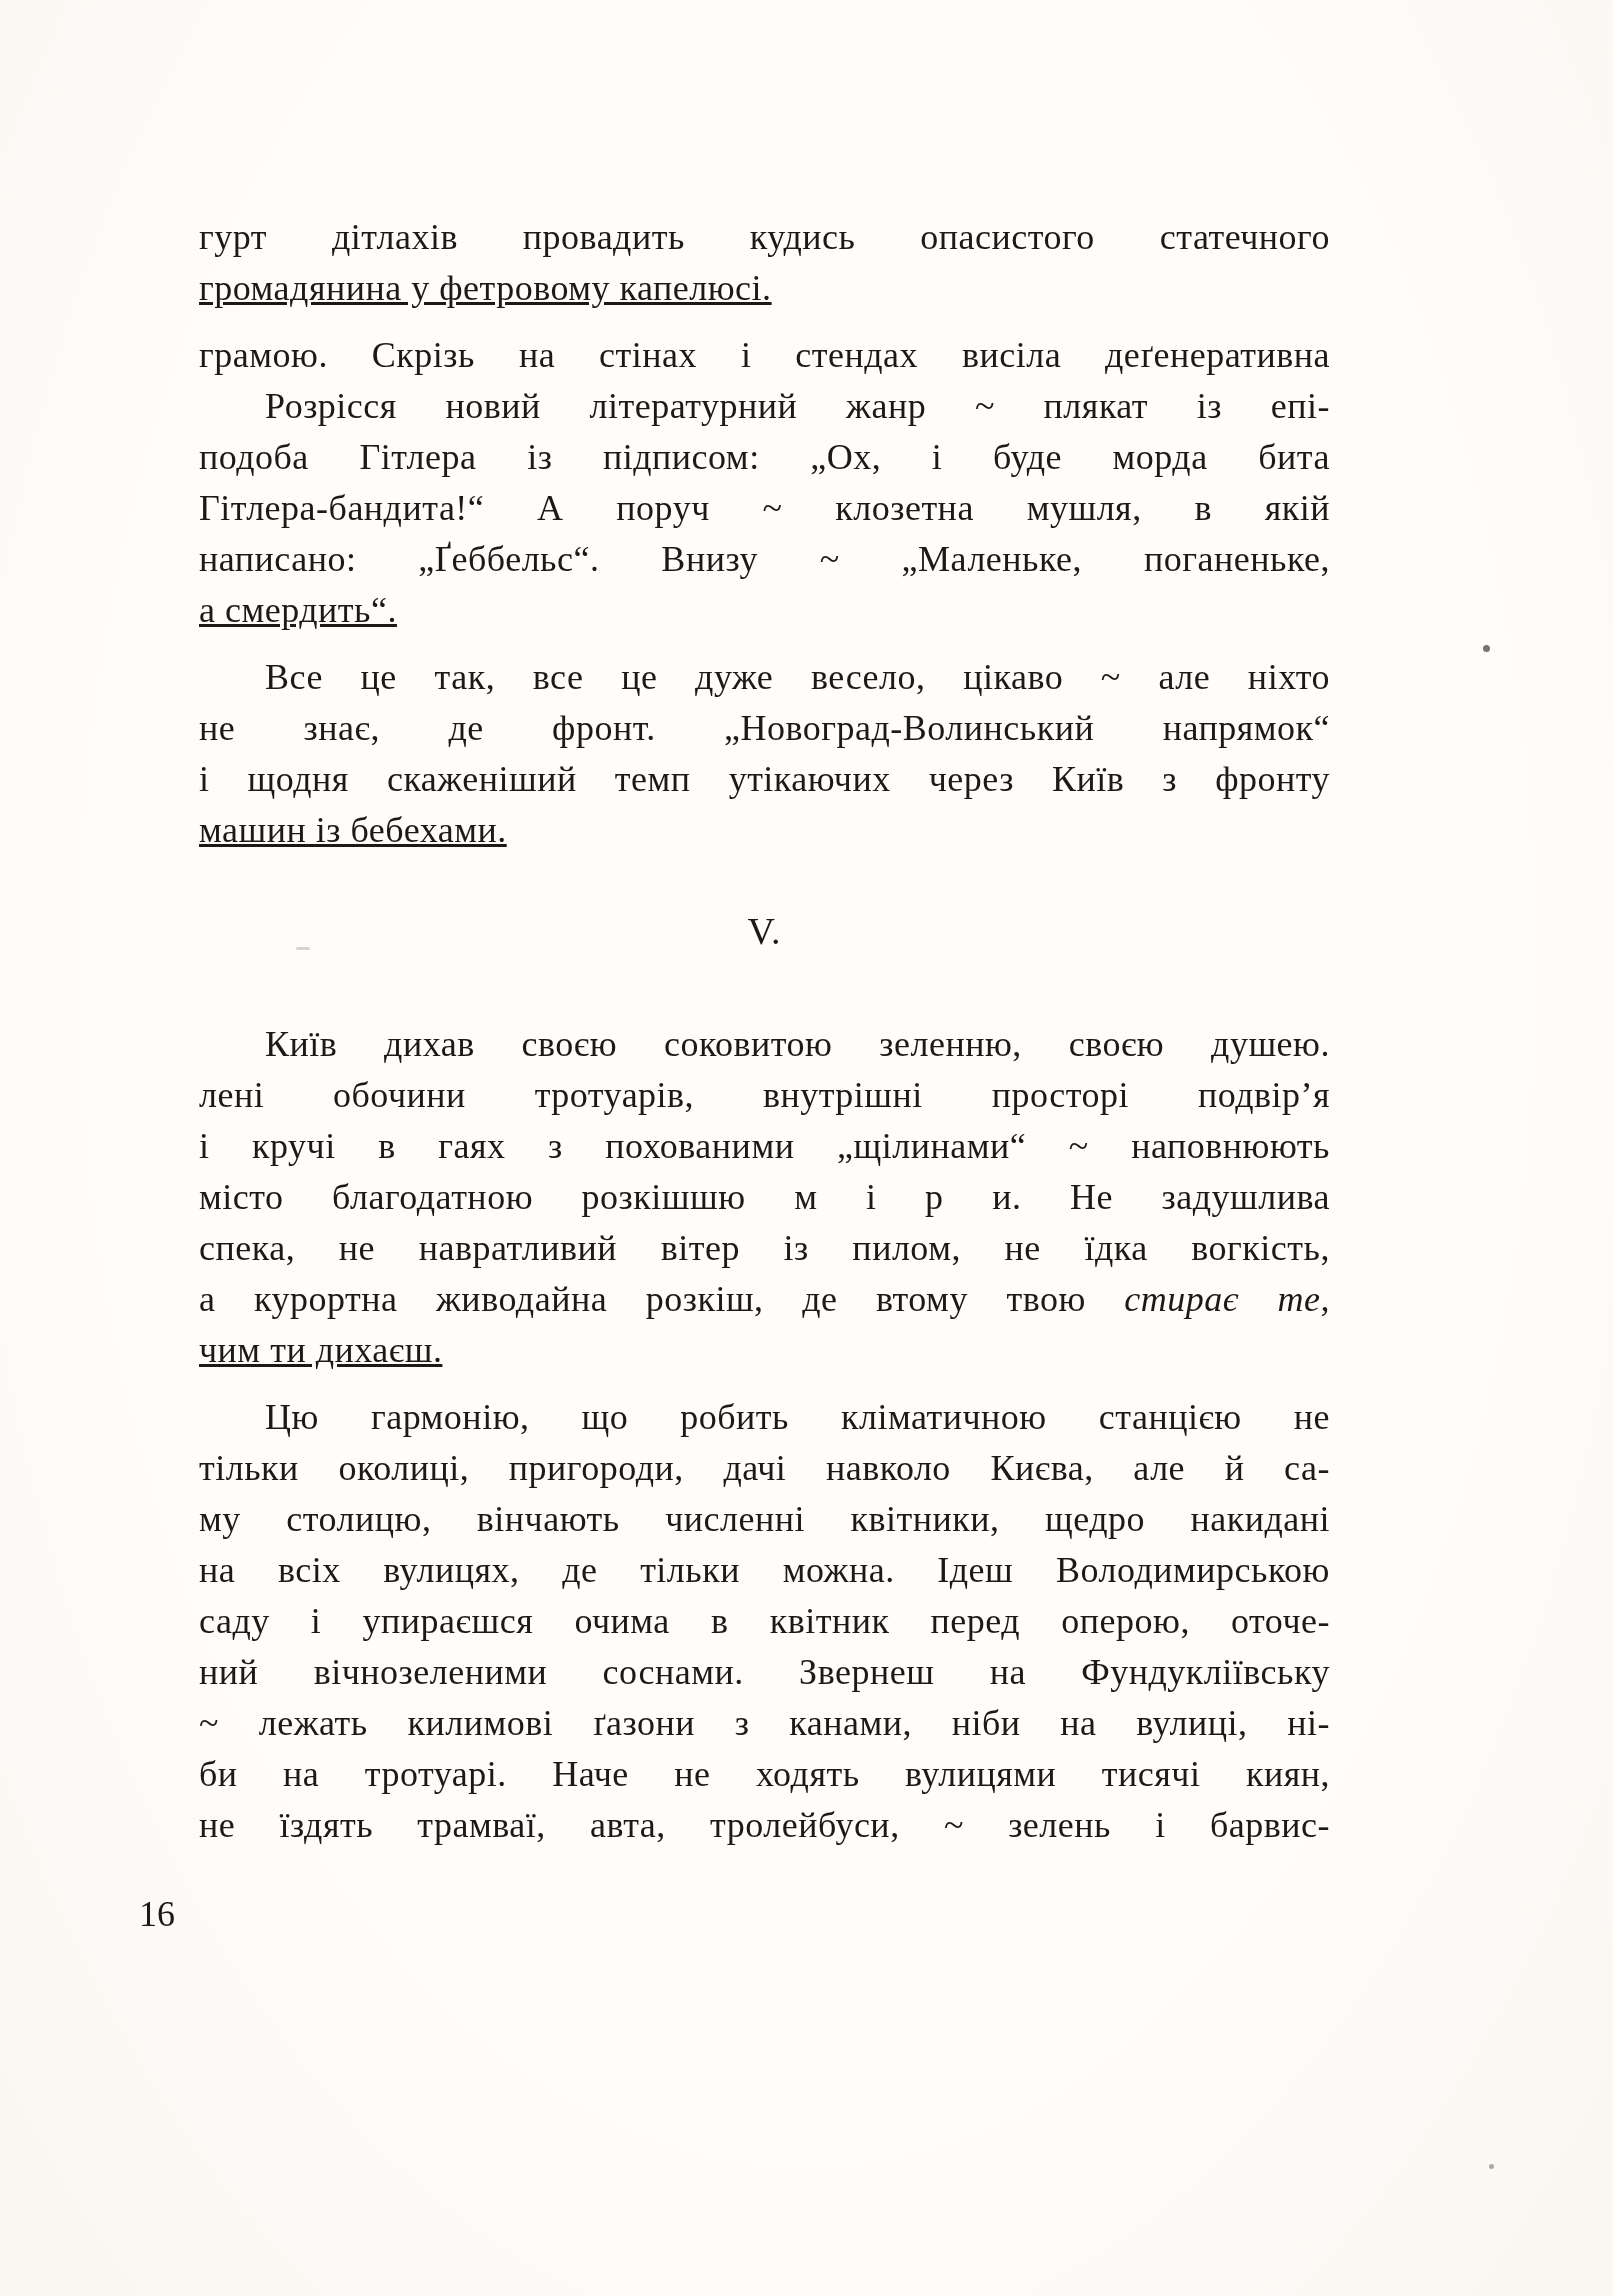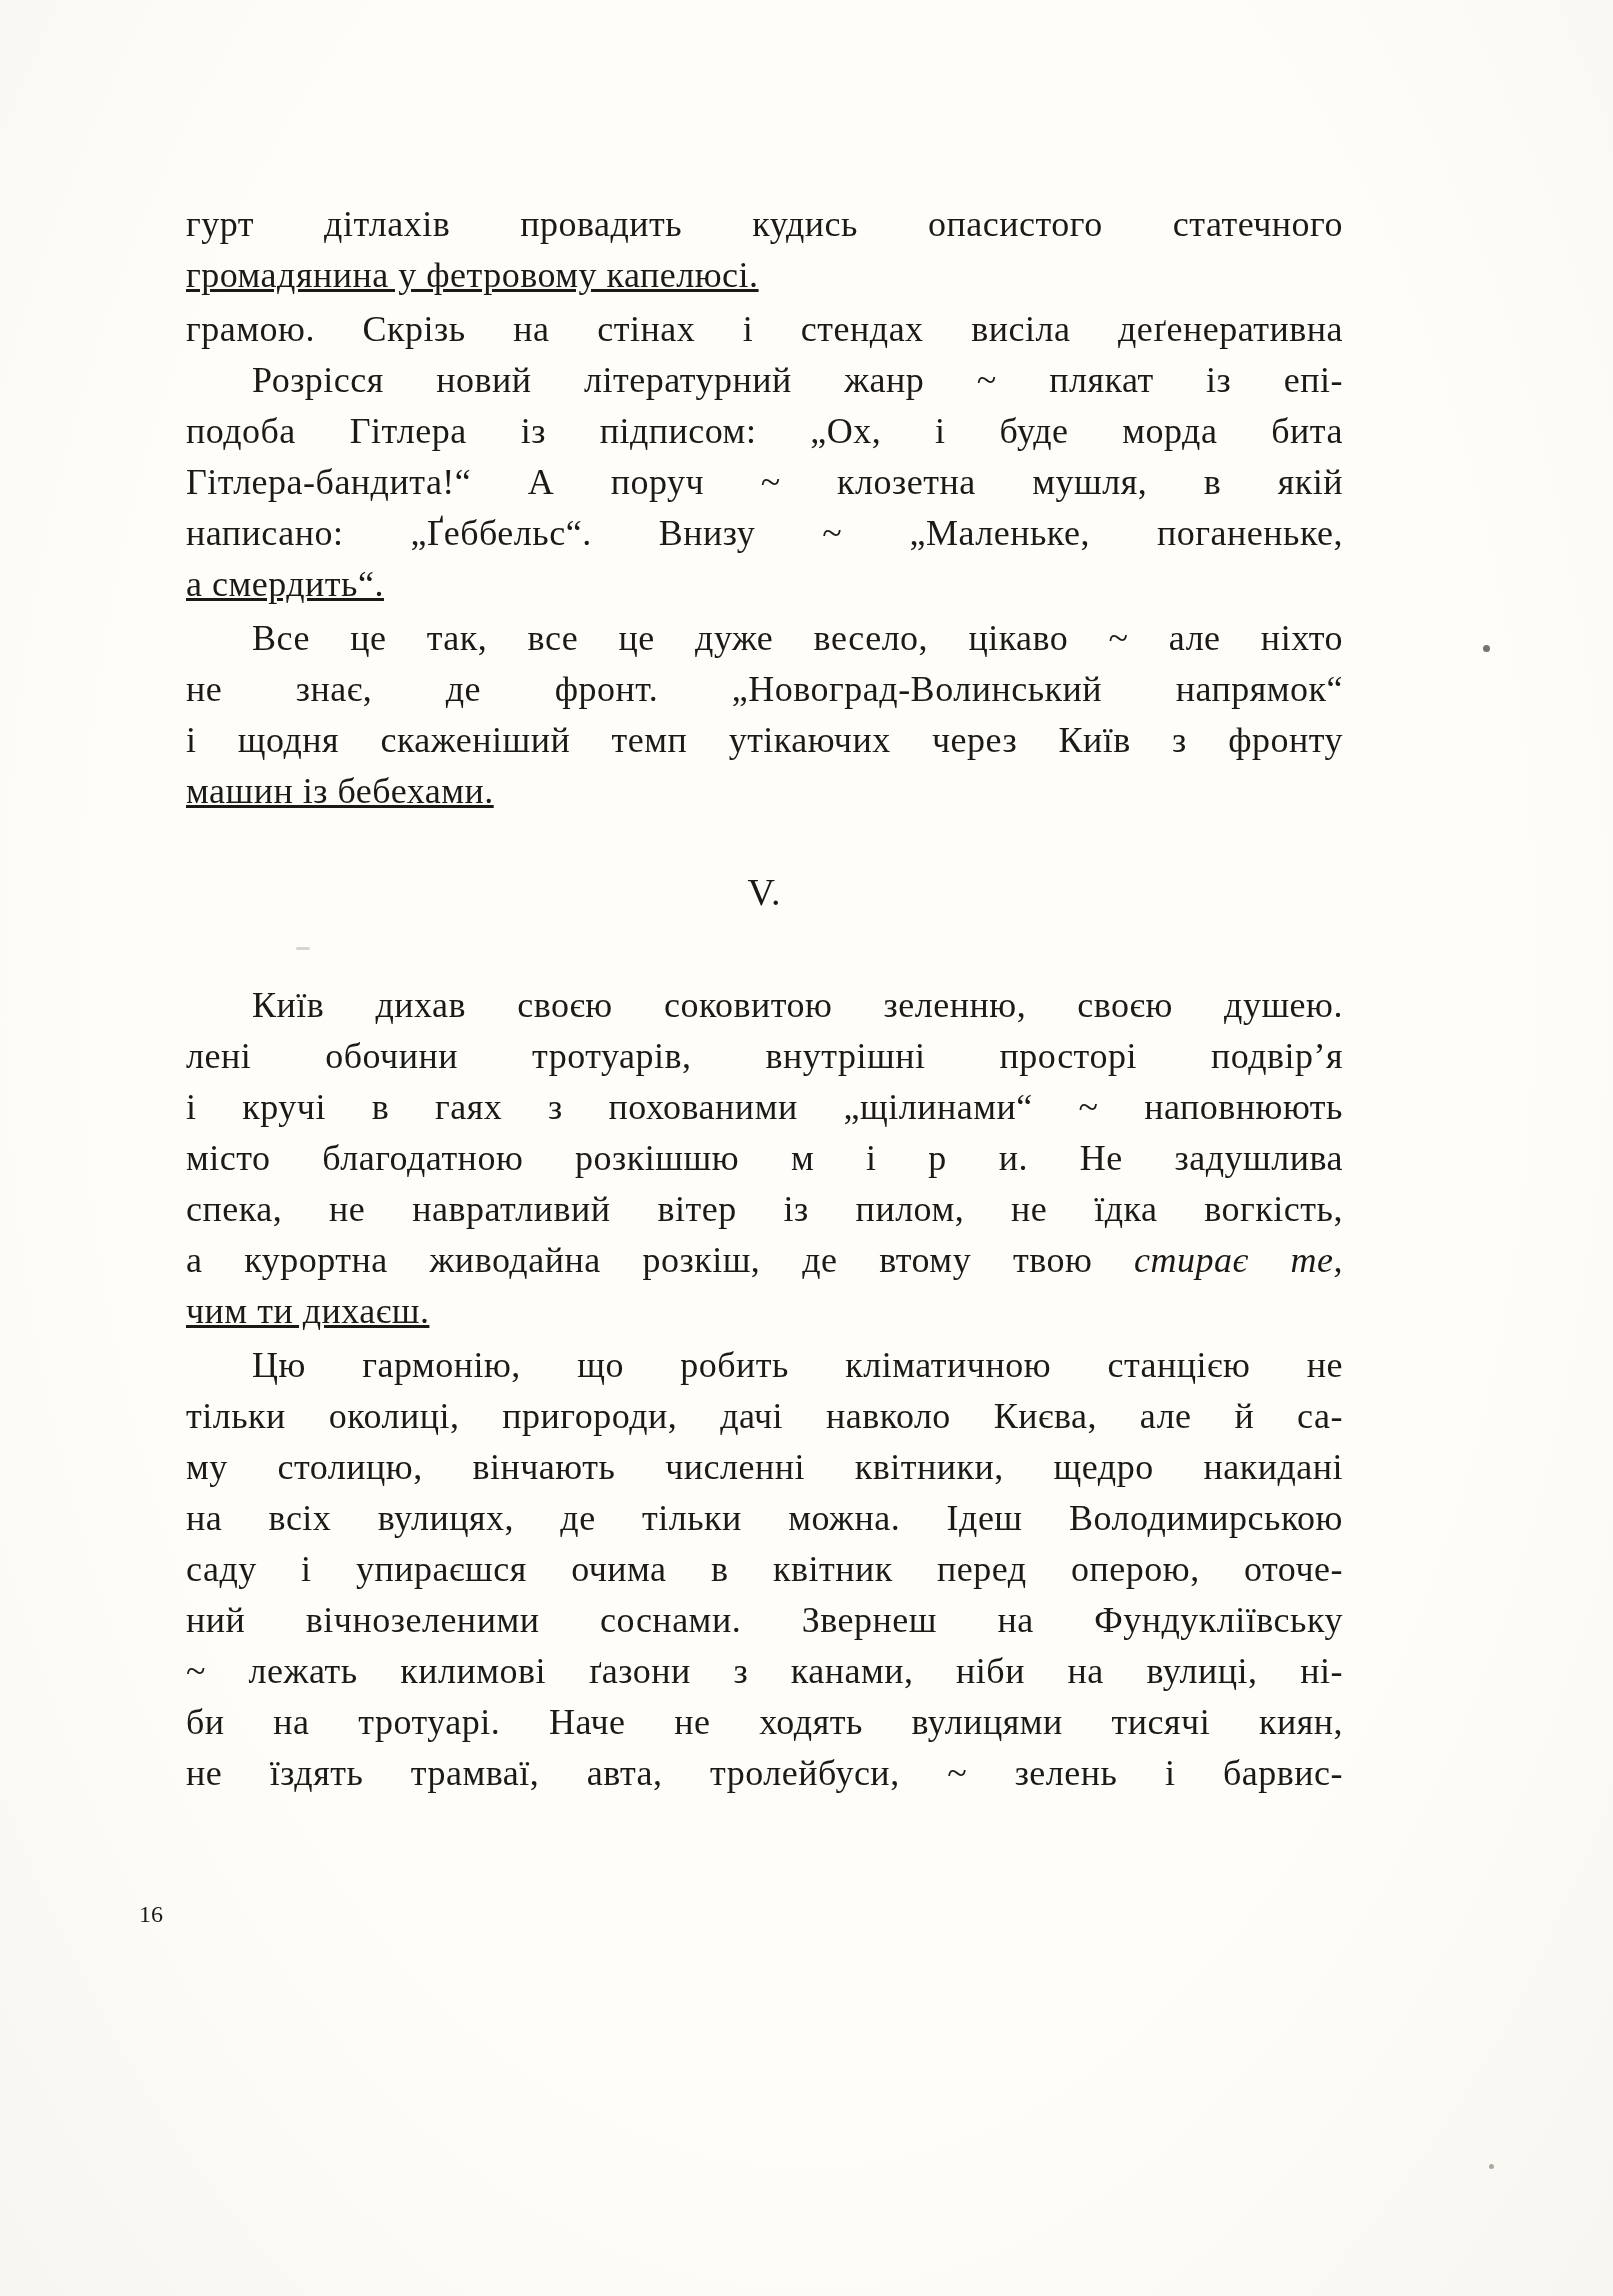--- a/index.html
+++ b/index.html
@@ -20,21 +20,21 @@
   .text-block {
     position: absolute;
     left: 183px;
     top: 196px;
     width: 1163px;
     font-size: 36px;
     line-height: 51px;
     letter-spacing: 0.5px;
   }
   .para {
-    margin: 3px;
+    margin: 16px;
   }
   .line {
     text-align: justify;
     text-align-last: justify;
     white-space: normal;
   }
   .line.last {
     text-align-last: left;
     text-decoration: underline;
   }
@@ -48,21 +48,21 @@
     margin: 50px 0 62px 0;
     text-align: center;
     font-size: 38px;
     line-height: 51px;
     letter-spacing: 1px;
   }
   .page-number {
     position: absolute;
     left: 139px;
     top: 1892px;
-    font-size: 24px;
+    font-size: 36px;
     line-height: 44px;
   }
   .speck {
     position: absolute;
     background: #4a463f;
     border-radius: 50%;
   }
   .speck-dot {
     left: 1483px;
     top: 645px;

